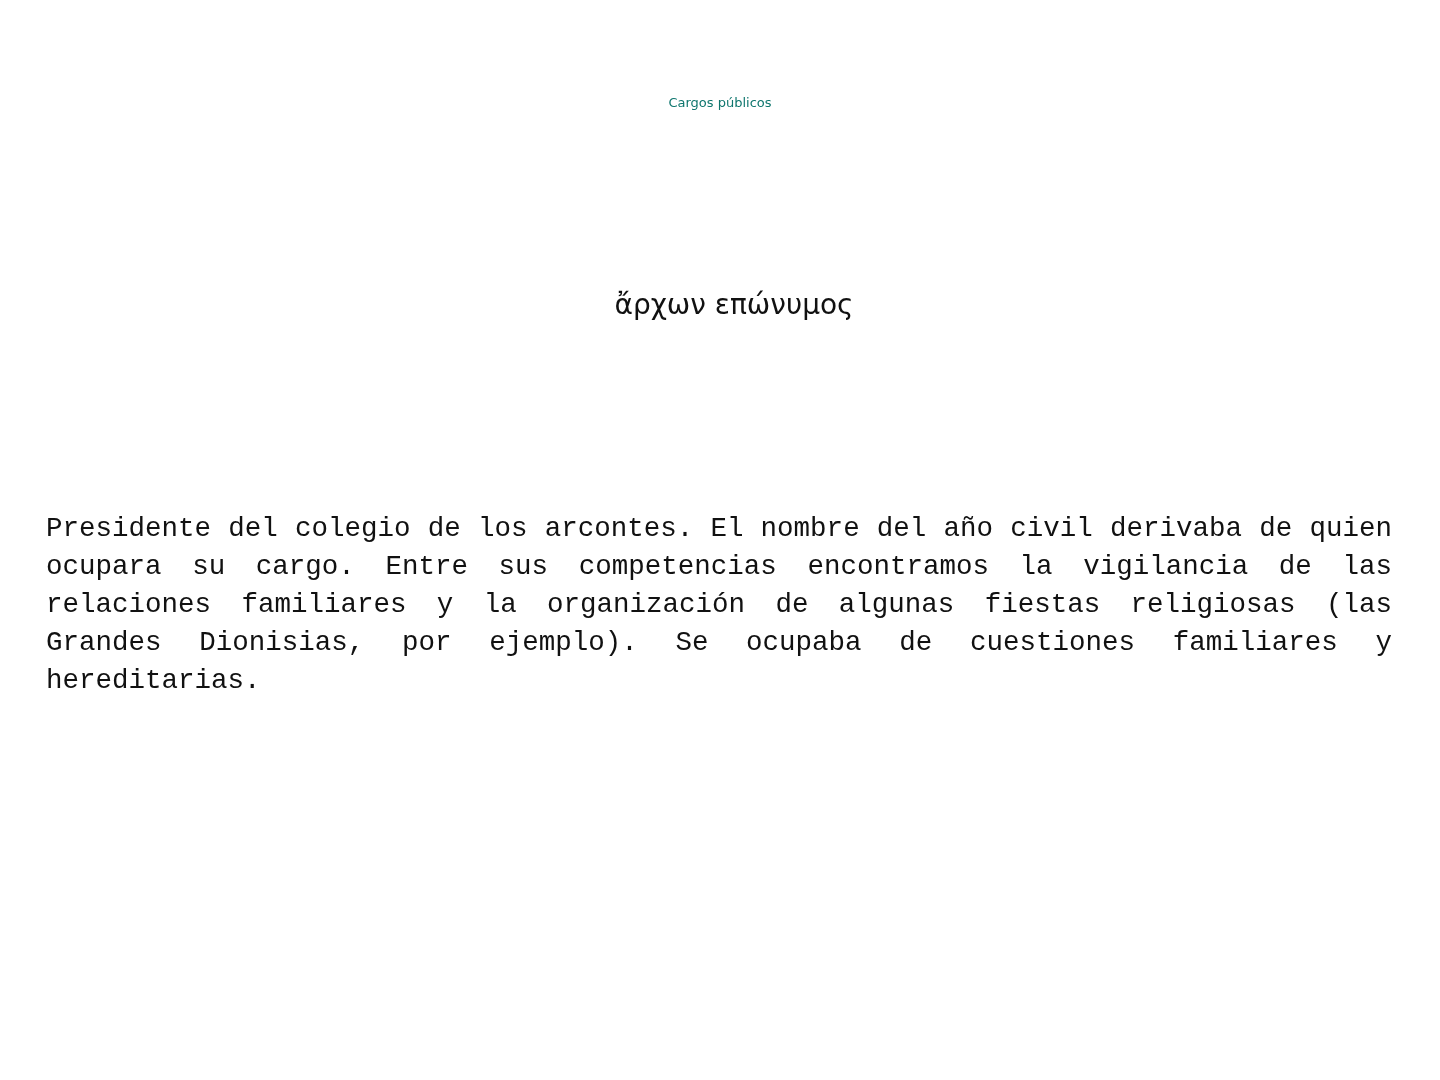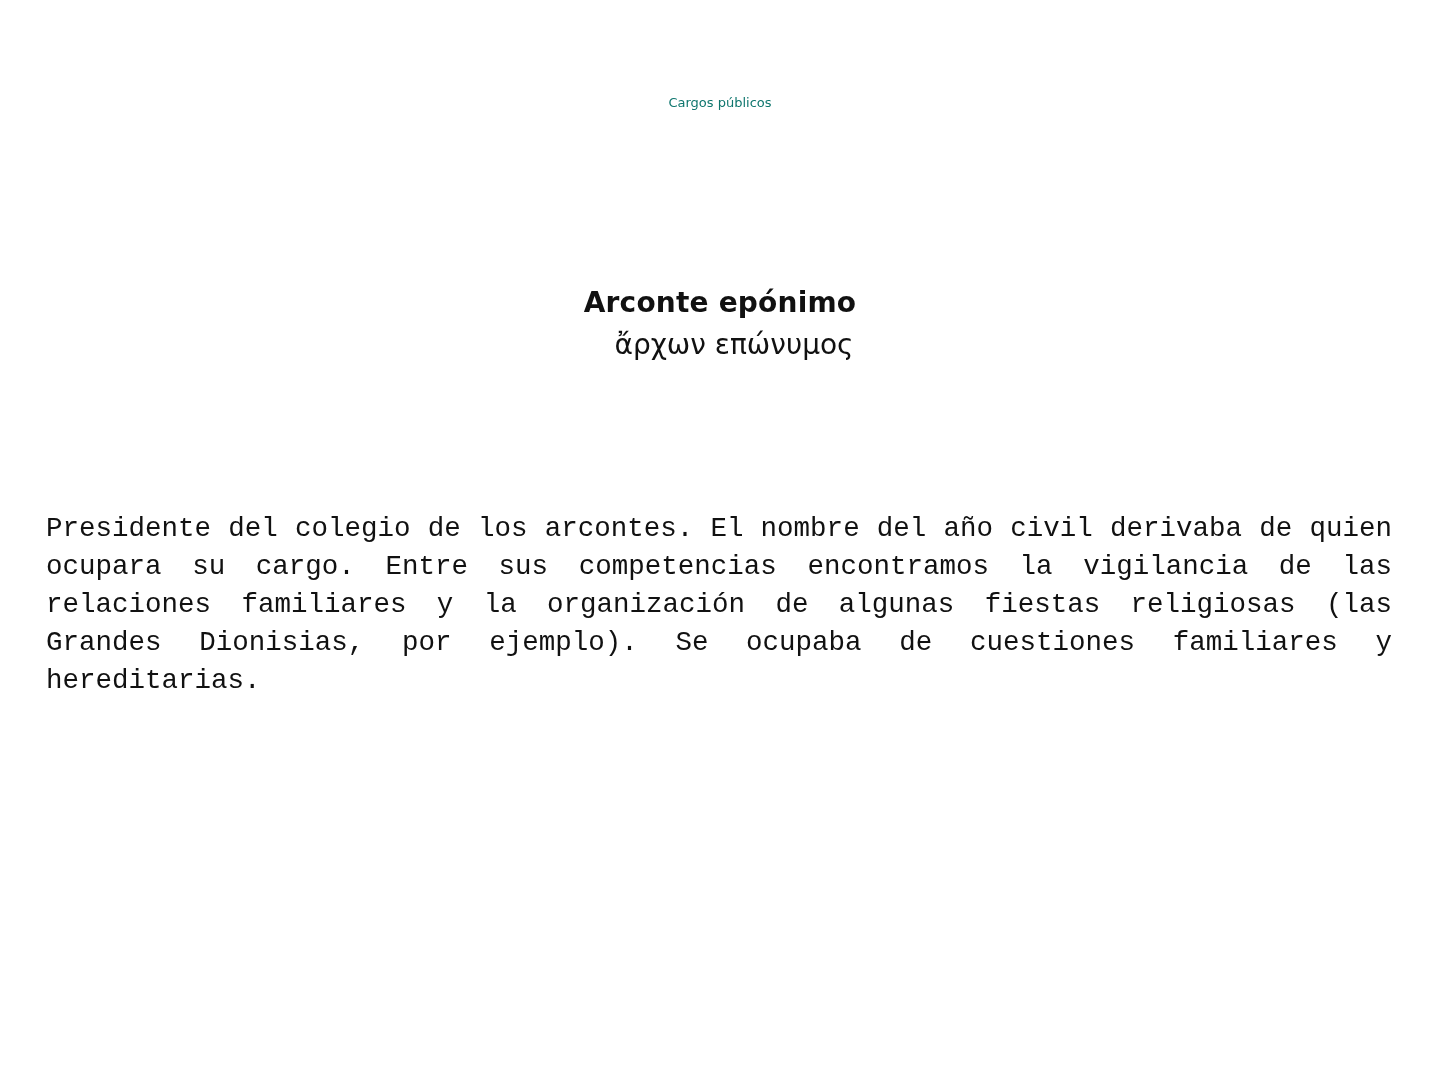--- a/index.html
+++ b/index.html
@@ -57,17 +57,16 @@
     }
   </style>
 </head>
 <body>
 
 <div class="header">
   <span>Cargos públicos</span>
 </div>
 
 <div class="title-block">
-  <div class="title">Arconte epónimo</div>
   <div class="subtitle">ἄρχων επώνυμος</div>
 </div>
 
 <p class="body-text">Presidente del colegio de los arcontes. El nombre del año civil derivaba de quien ocupara su cargo. Entre sus competencias encontramos la vigilancia de las relaciones familiares y la organización de algunas fiestas religiosas (las Grandes Dionisias, por ejemplo). Se ocupaba de cuestiones familiares y hereditarias.</p>
 
 </body></html>

